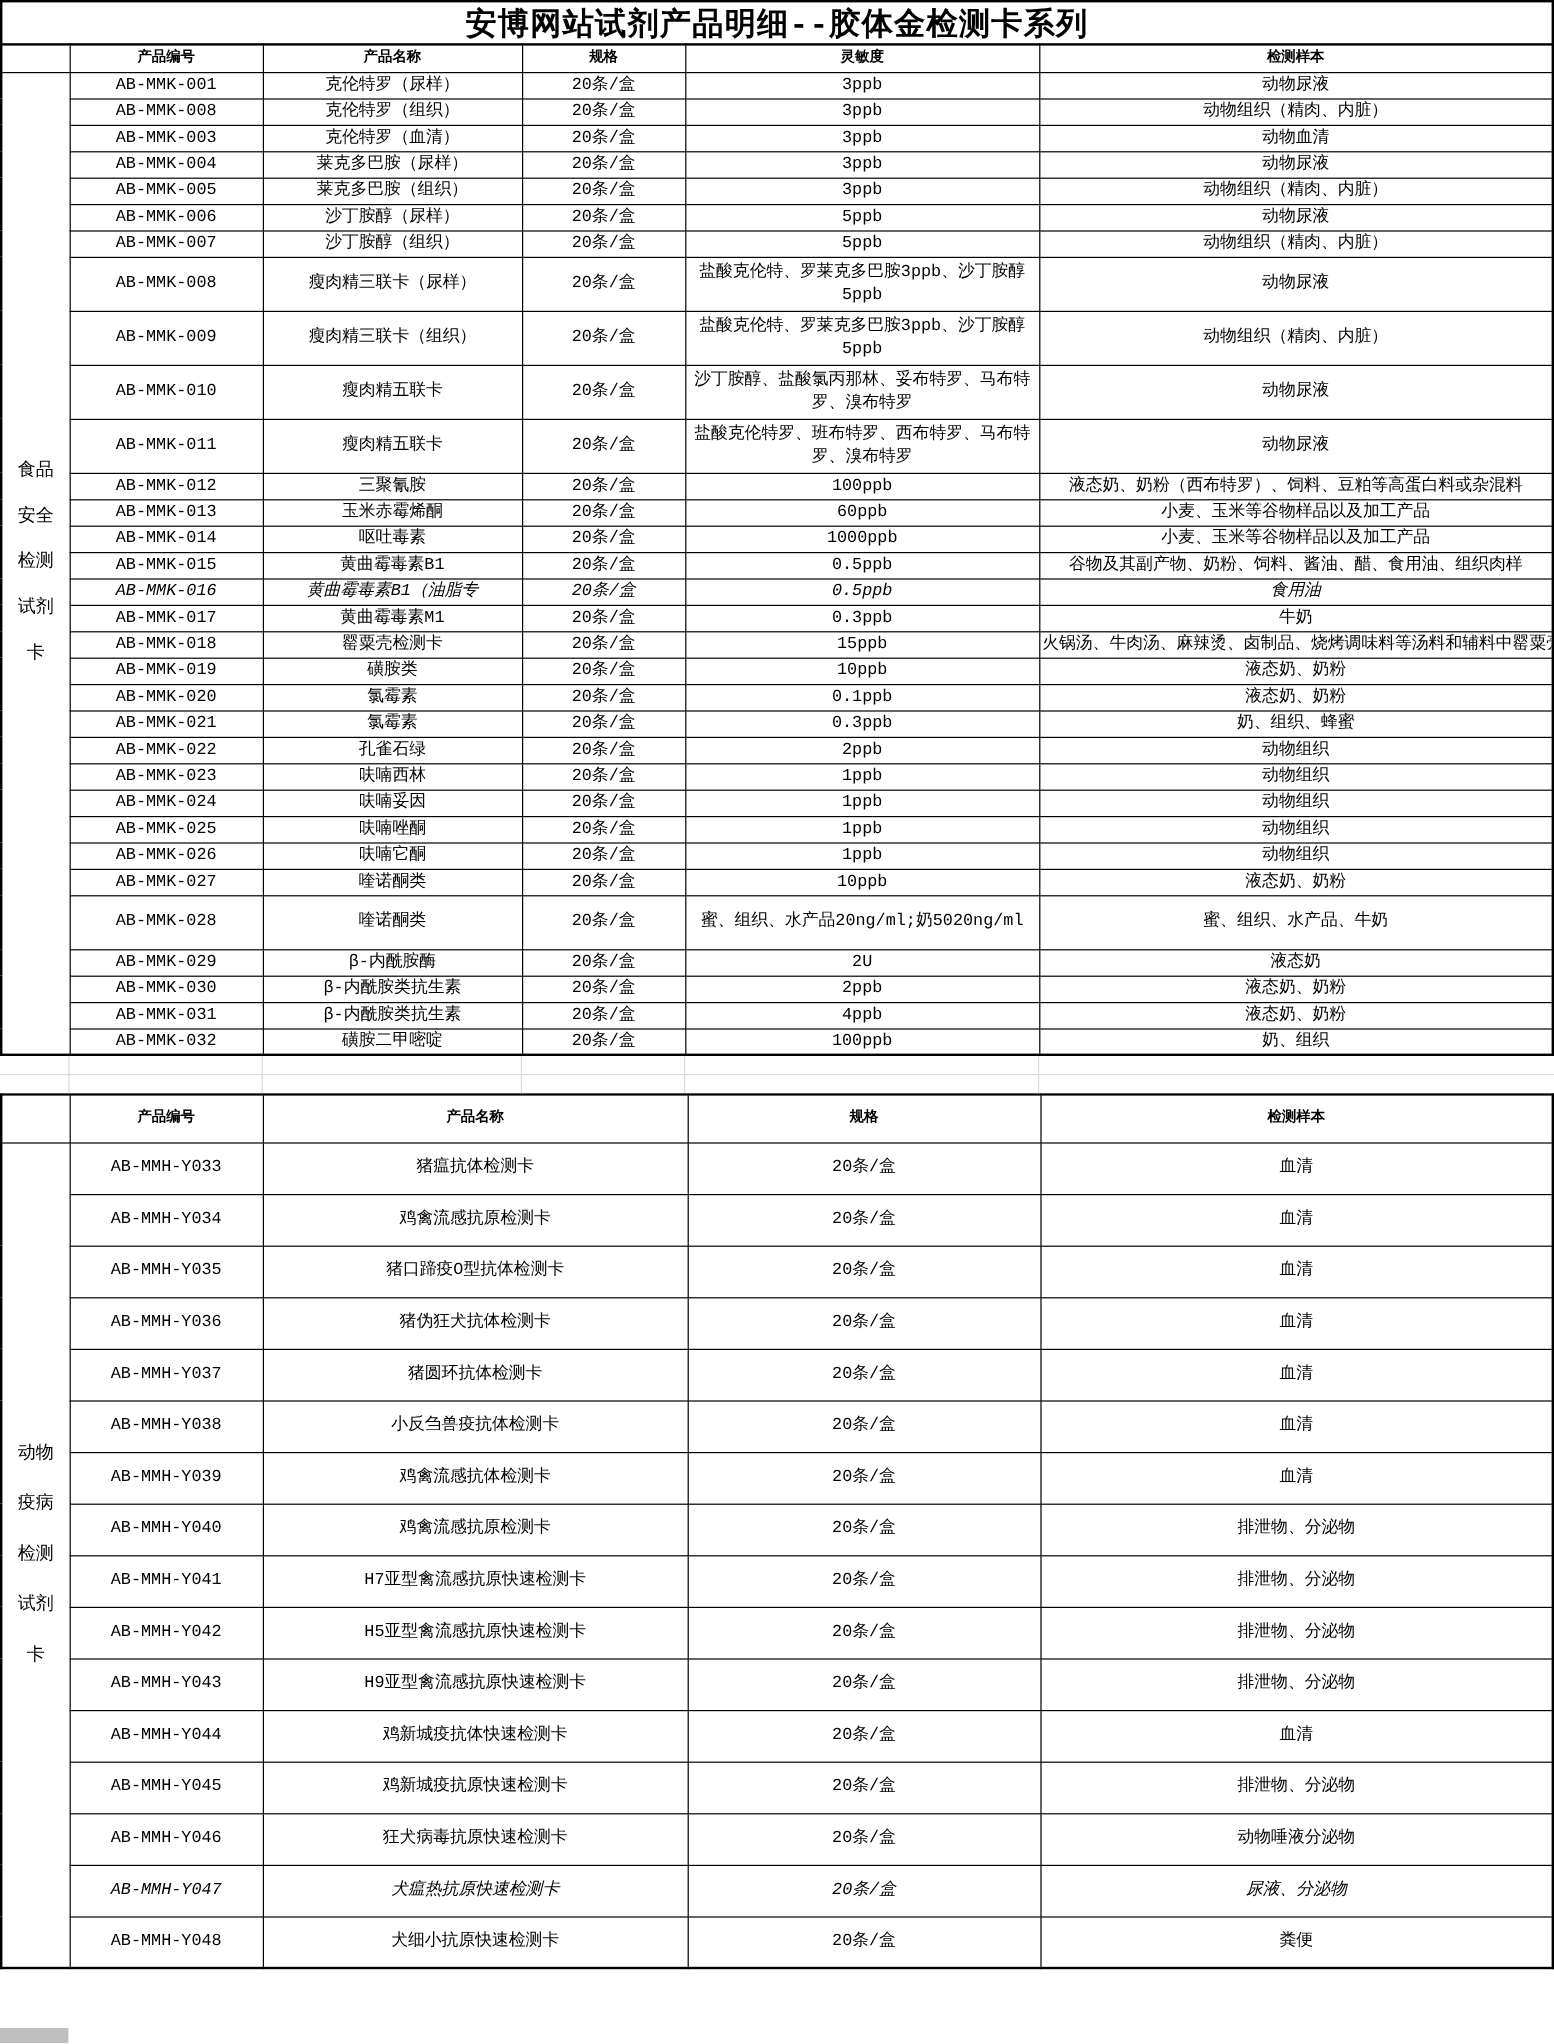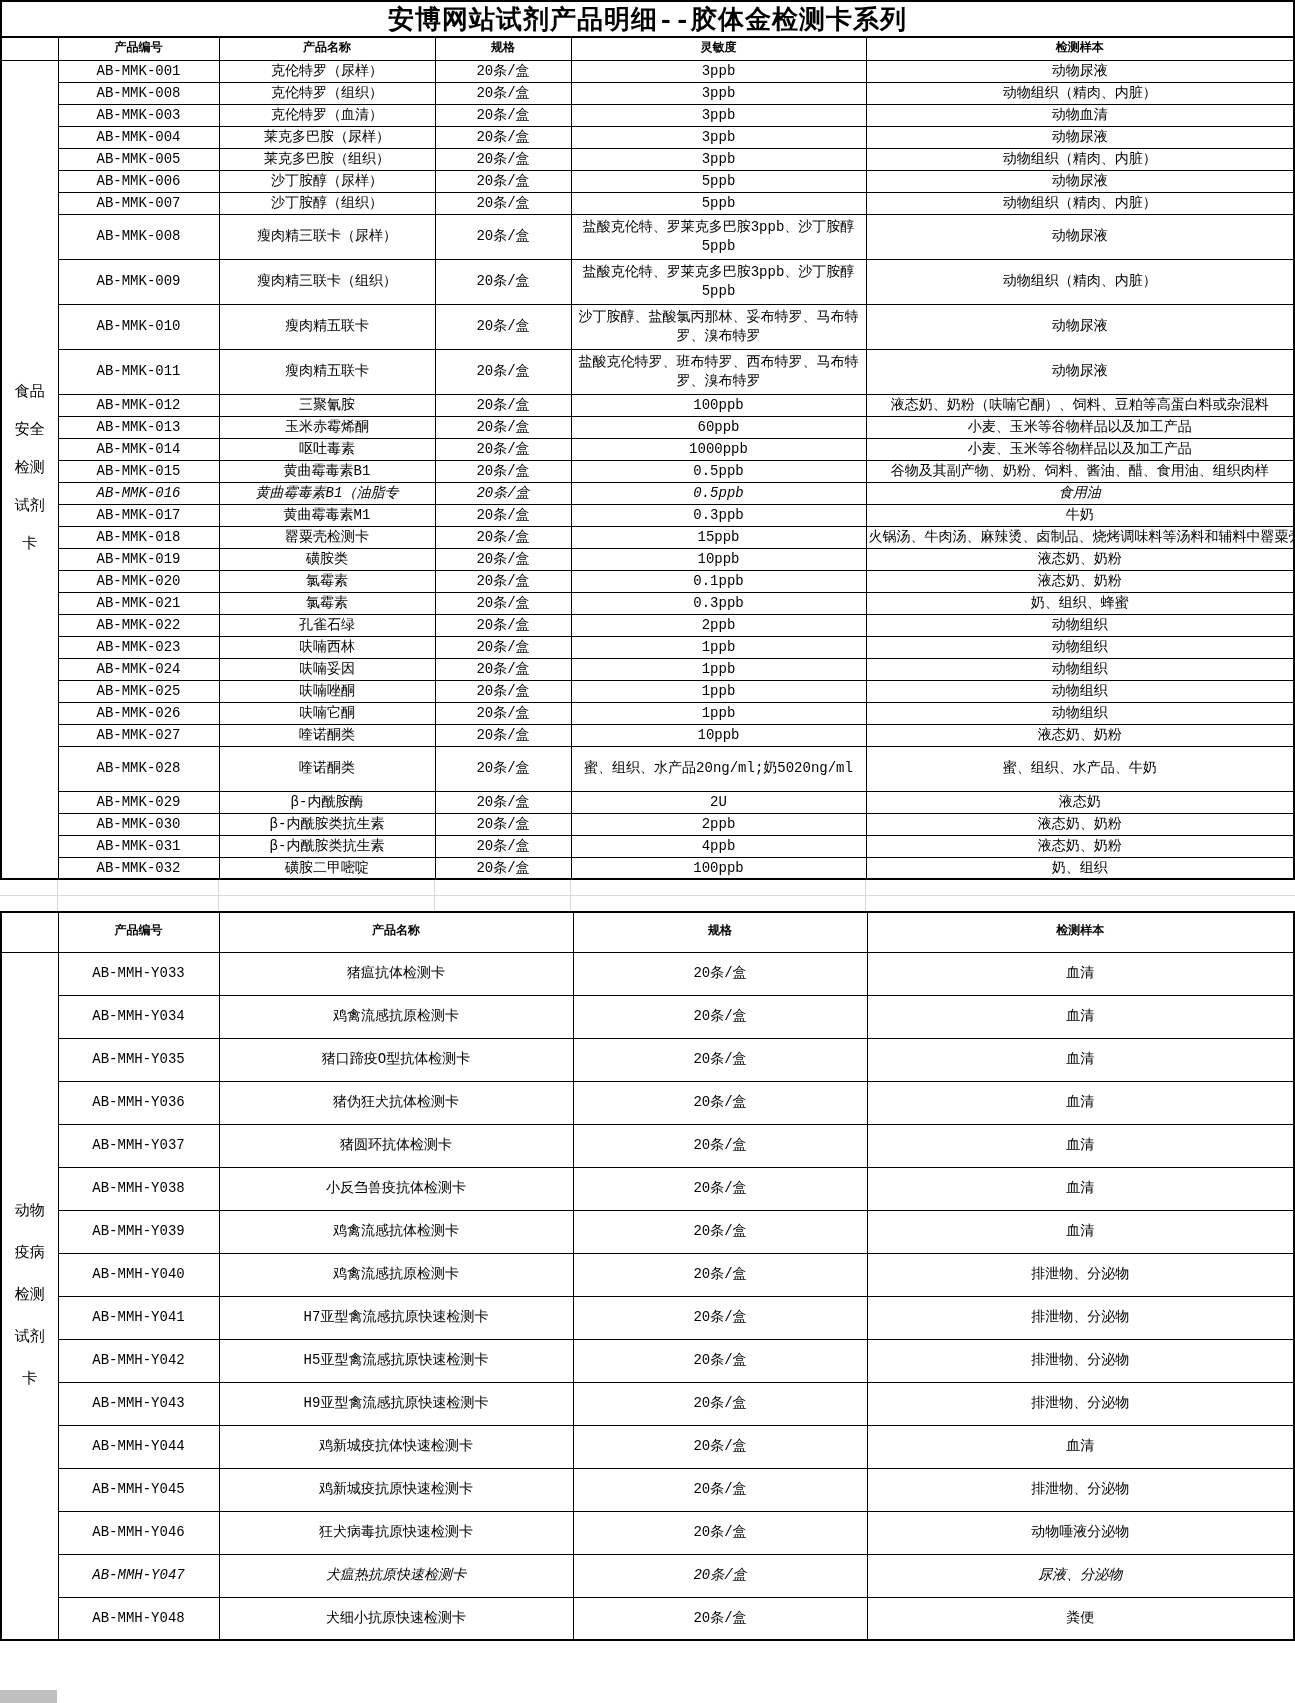--- a/index.html
+++ b/index.html
@@ -177,21 +177,21 @@
           <td class="nw">瘦肉精五联卡</td>
           <td class="nw">20条/盒</td>
           <td>盐酸克伦特罗、班布特罗、西布特罗、马布特罗、溴布特罗</td>
           <td class="nw">动物尿液</td>
         </tr>
         <tr style="height: 22px;">
           <td class="nw">AB-MMK-012</td>
           <td class="nw">三聚氰胺</td>
           <td class="nw">20条/盒</td>
           <td>100ppb</td>
-          <td class="nw">液态奶、奶粉（呋喃它酮）、饲料、豆粕等高蛋白料或杂混料</td>
+          <td class="nw">液态奶、奶粉（西布特罗）、饲料、豆粕等高蛋白料或杂混料</td>
         </tr>
         <tr style="height: 22px;">
           <td class="nw">AB-MMK-013</td>
           <td class="nw">玉米赤霉烯酮</td>
           <td class="nw">20条/盒</td>
           <td>60ppb</td>
           <td class="nw">小麦、玉米等谷物样品以及加工产品</td>
         </tr>
         <tr style="height: 22px;">
           <td class="nw">AB-MMK-014</td>

